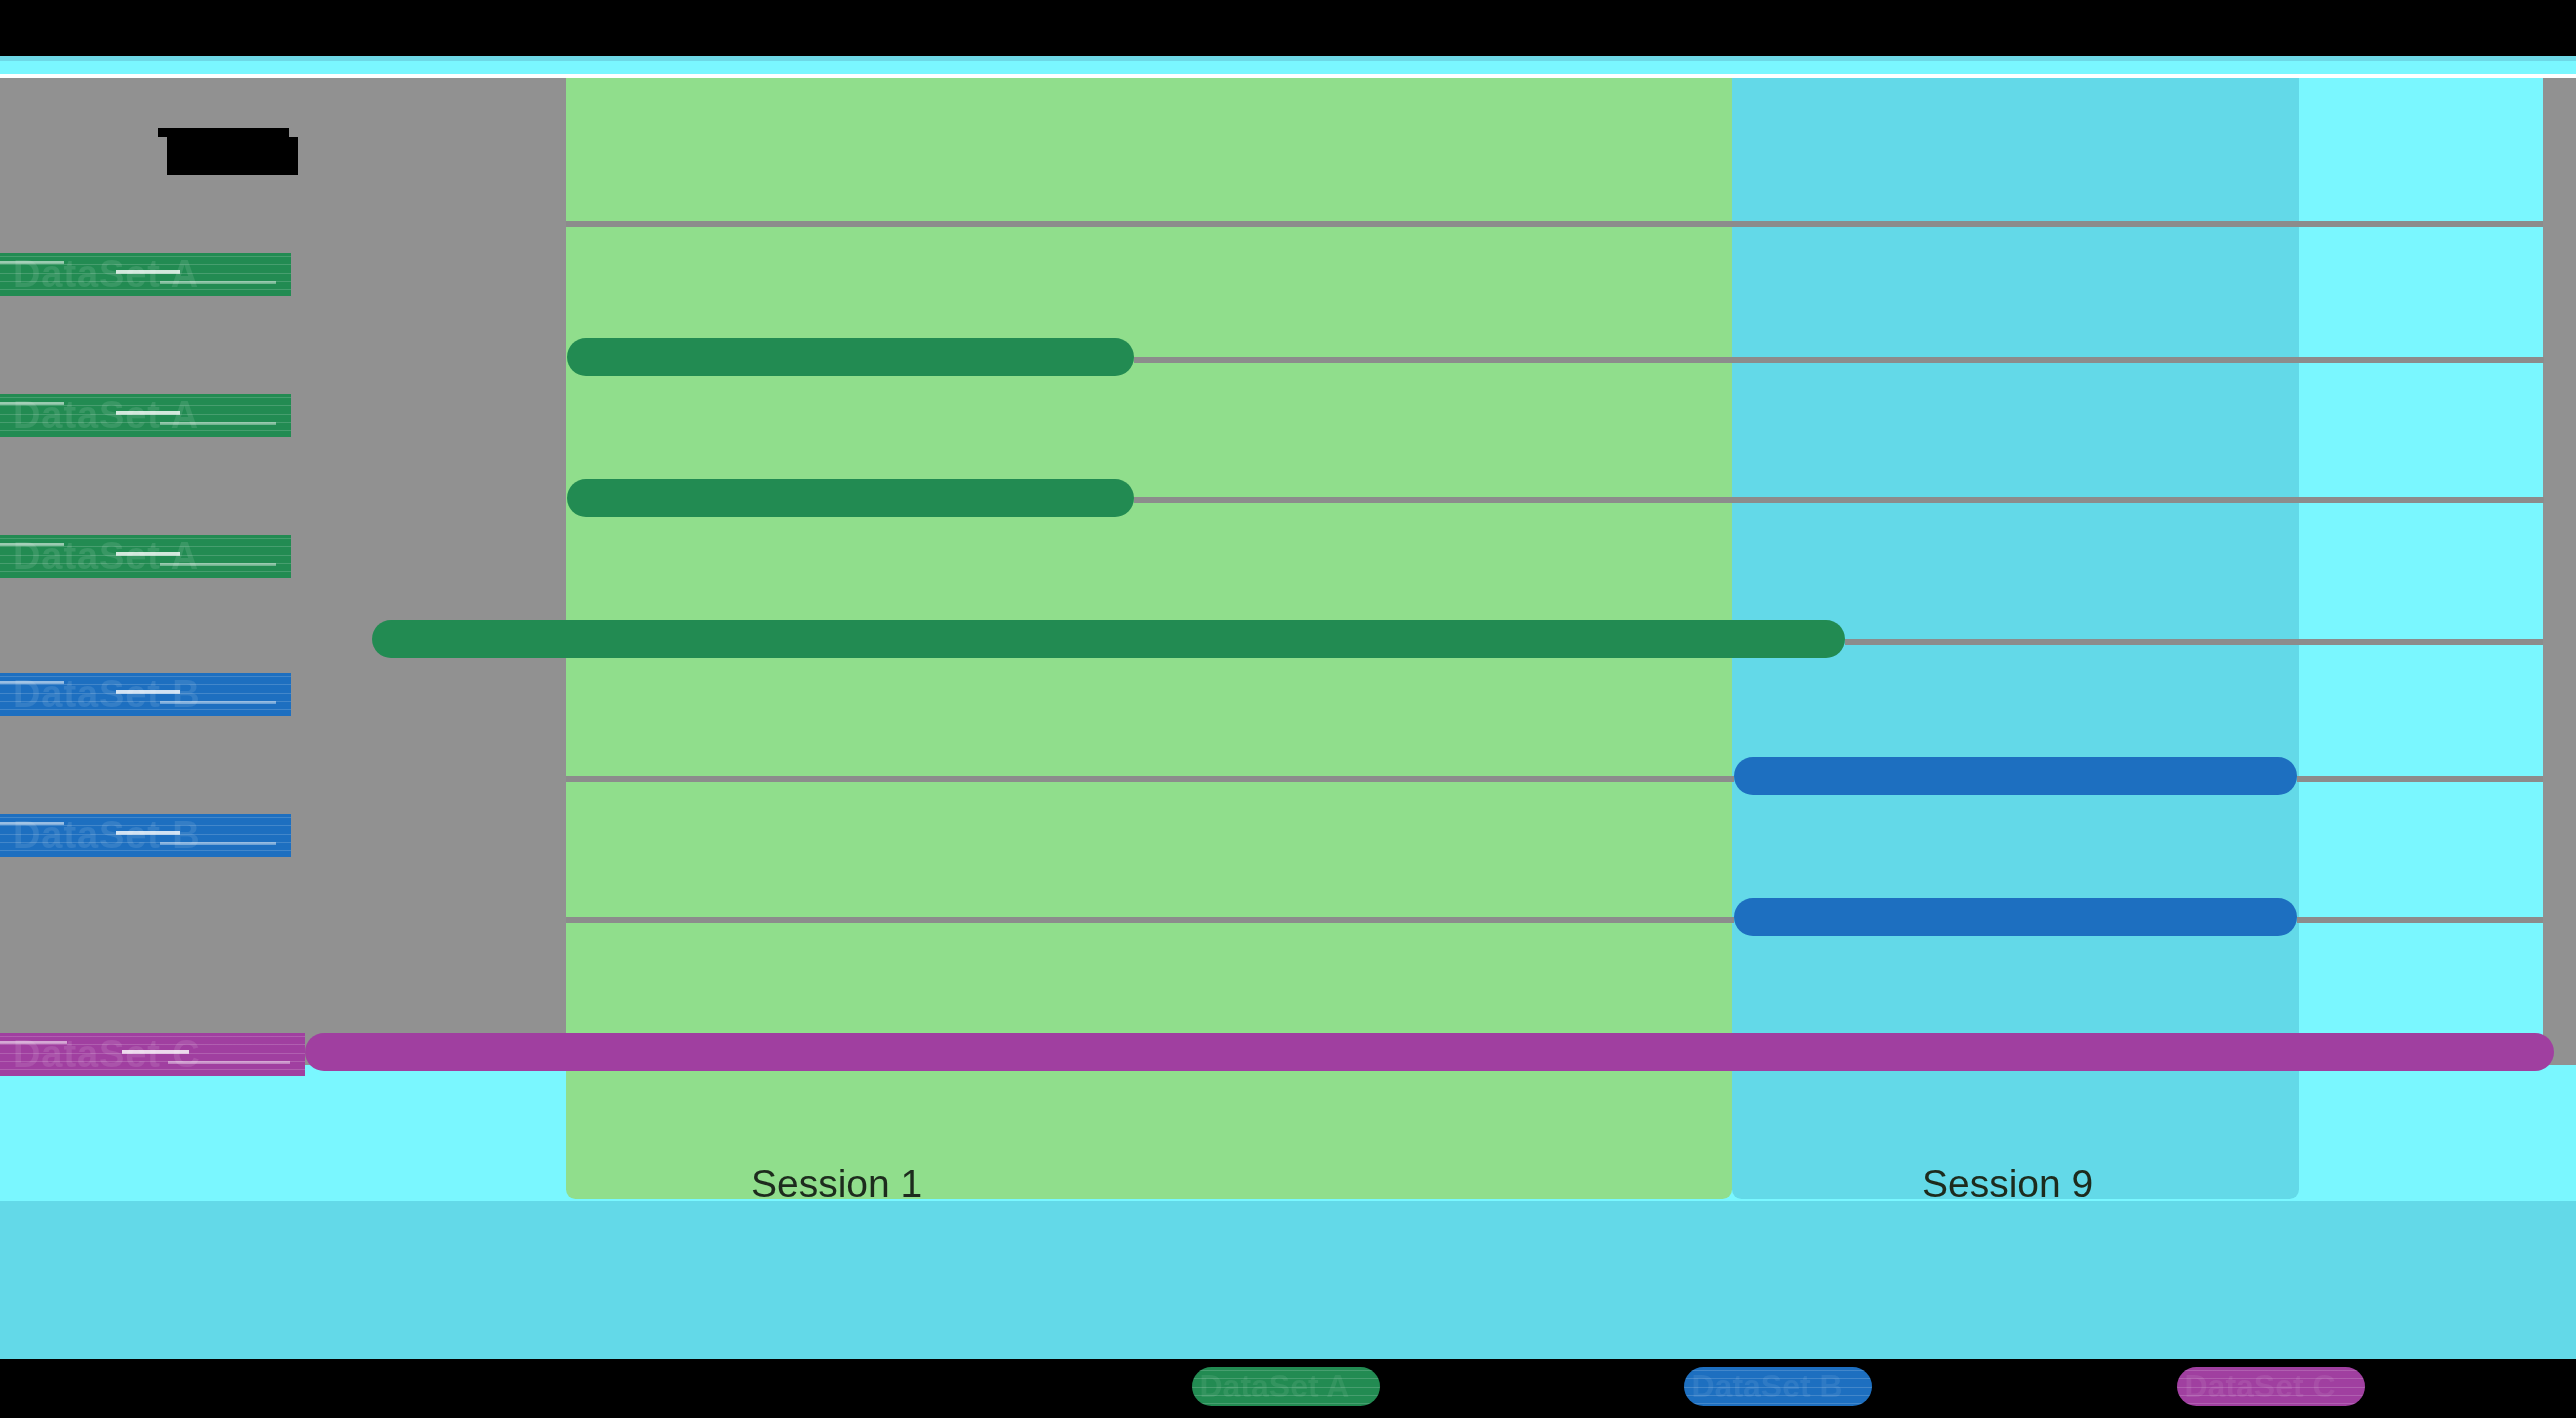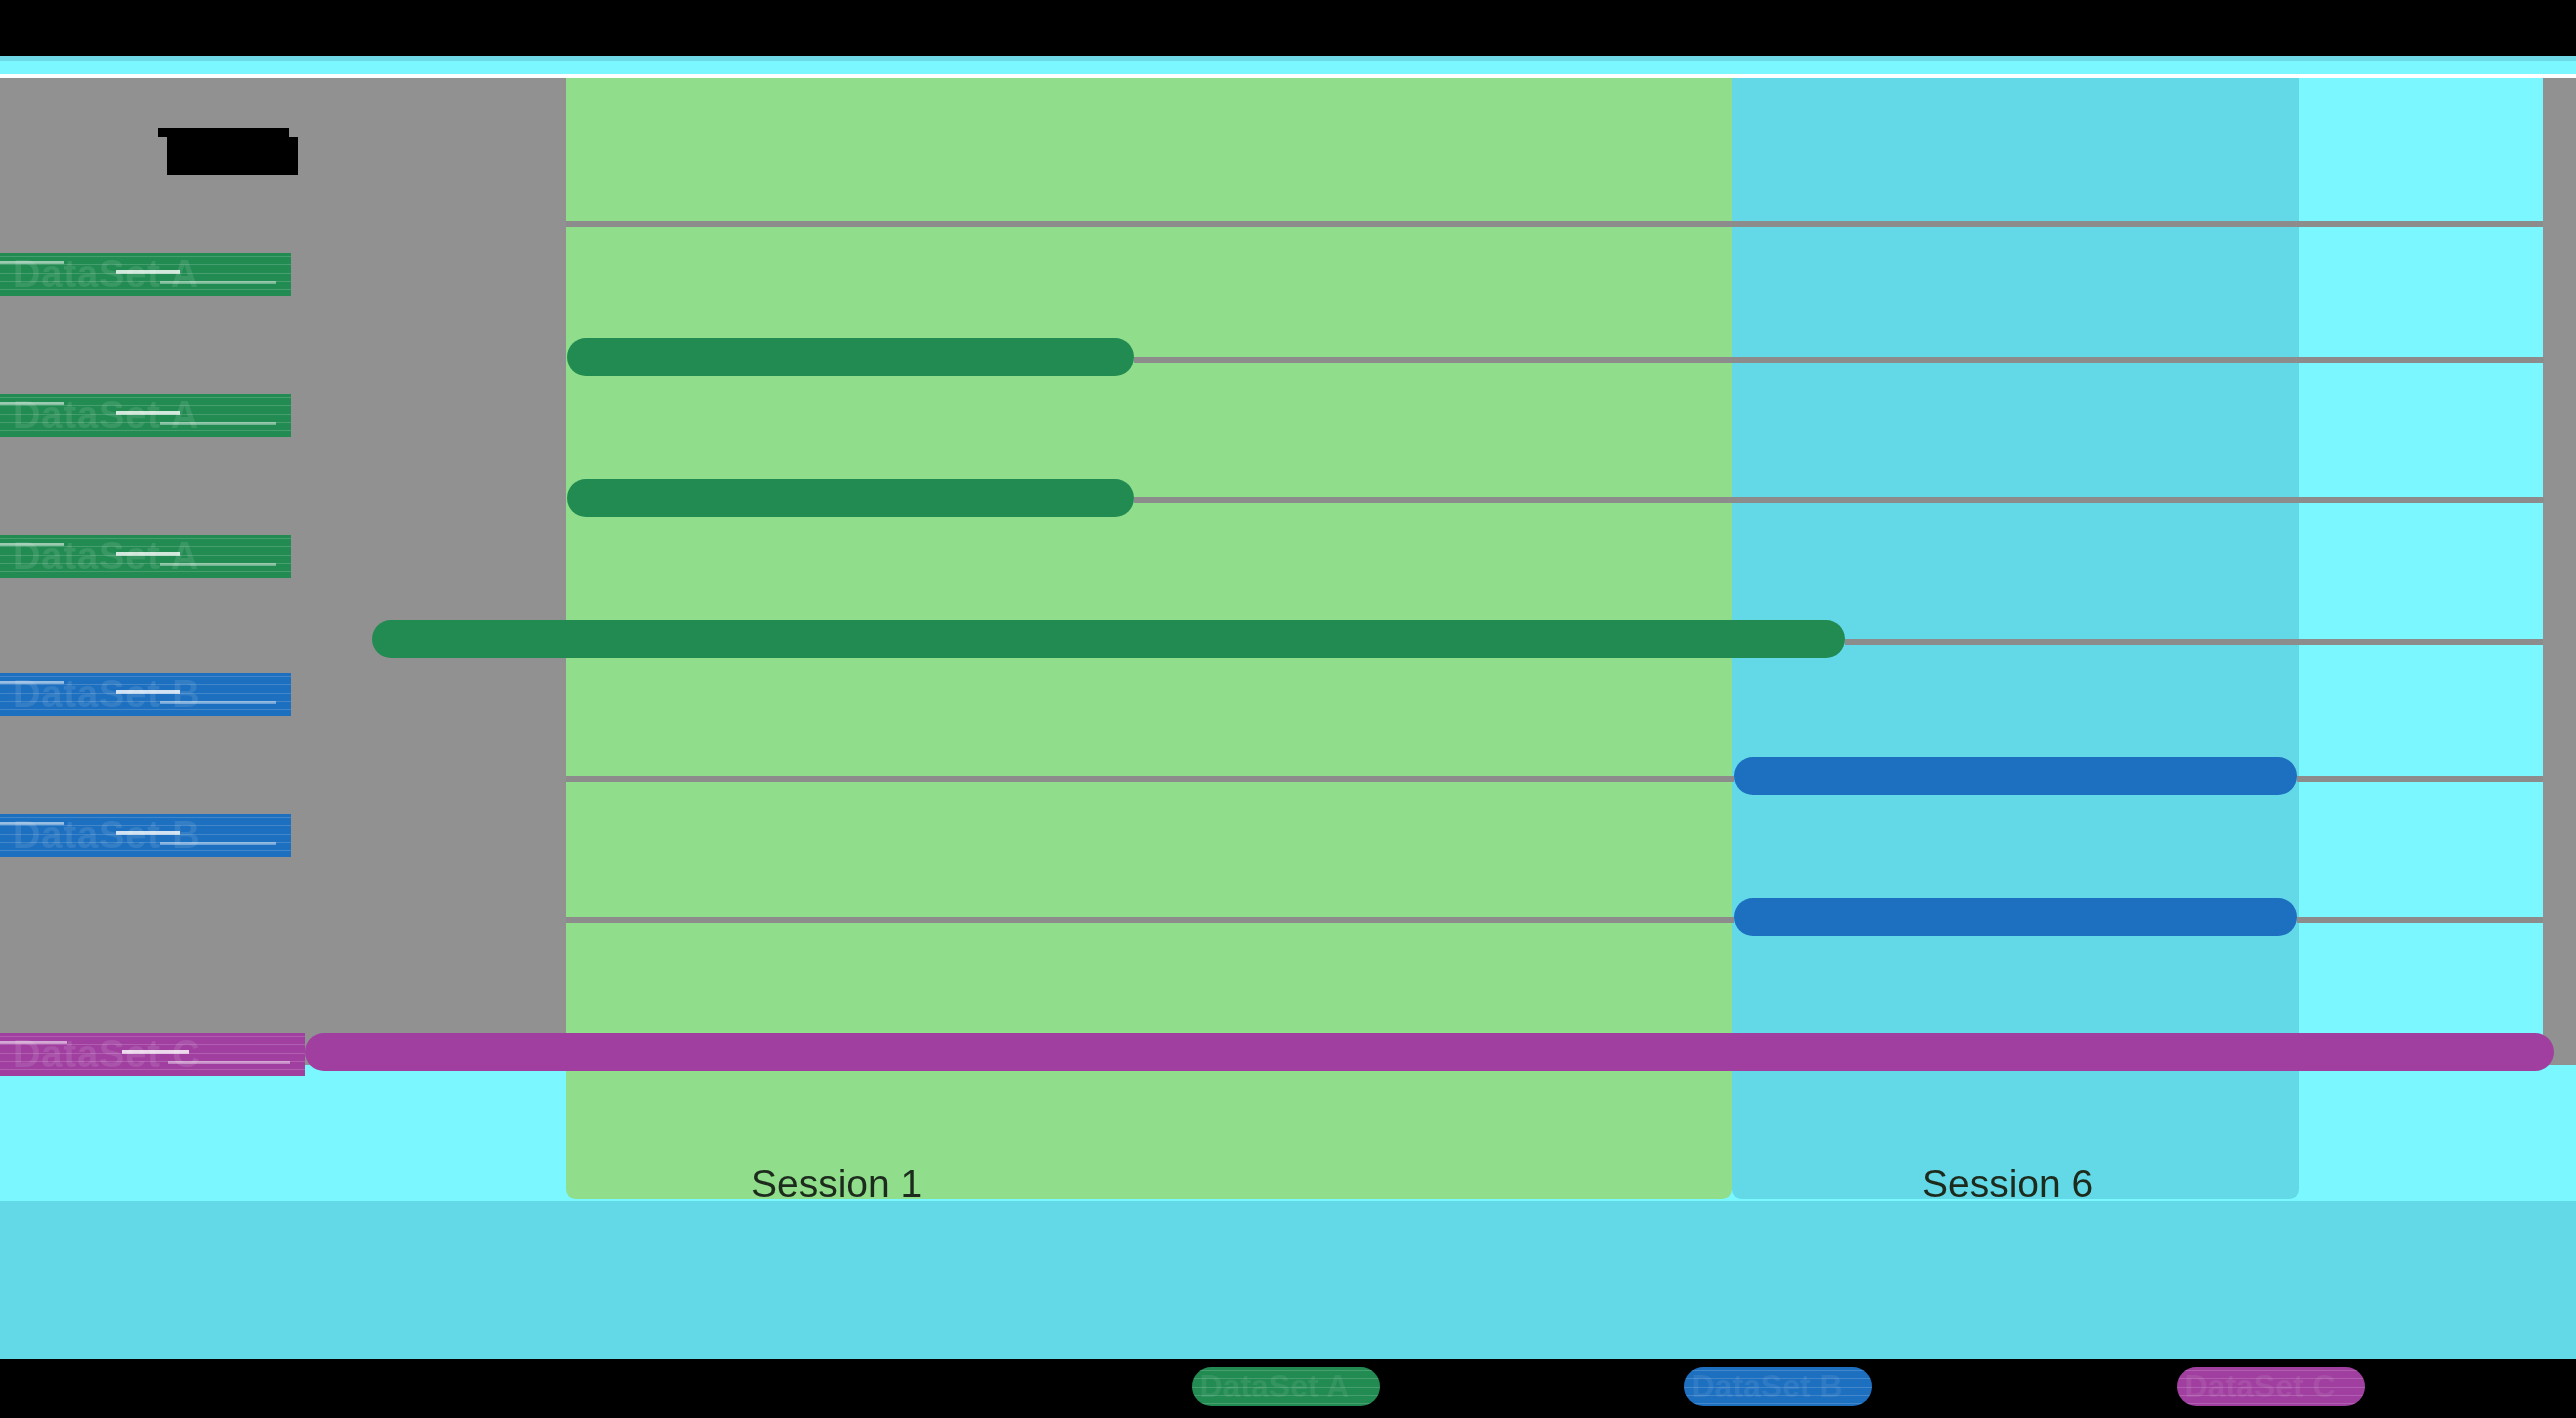--- a/index.html
+++ b/index.html
@@ -231,21 +231,21 @@
       <span class="scan2"></span>
     </div>
 
     <div class="row-label magenta" style="left:0; top:955px; width:305px;">
       <span class="glyphs">DataSet C</span>
       <span class="scan"></span>
       <span class="scan2"></span>
     </div>
 
     <div class="session-label sl-1">Session 1</div>
-    <div class="session-label sl-2">Session 6</div>
+    <div class="session-label sl-2">Session 9</div>
   </div>
 
   <div class="footer"></div>
 
   <div class="legend">
     <div class="legend-item li-1">
       <div class="legend-swatch green">
         <span class="glyphs">DataSet A</span>
         <span class="scan"></span>
       </div>

